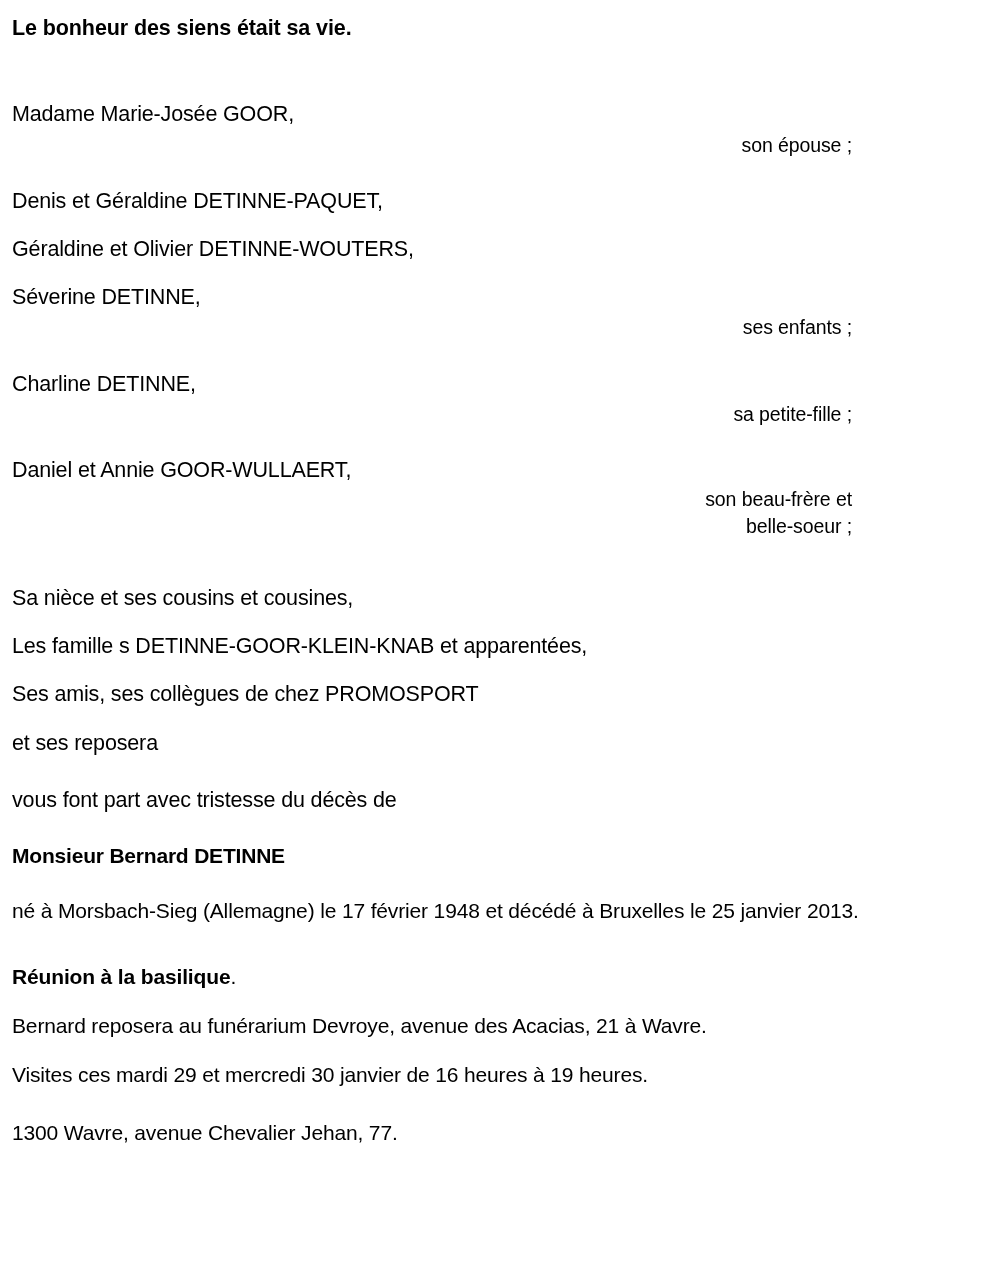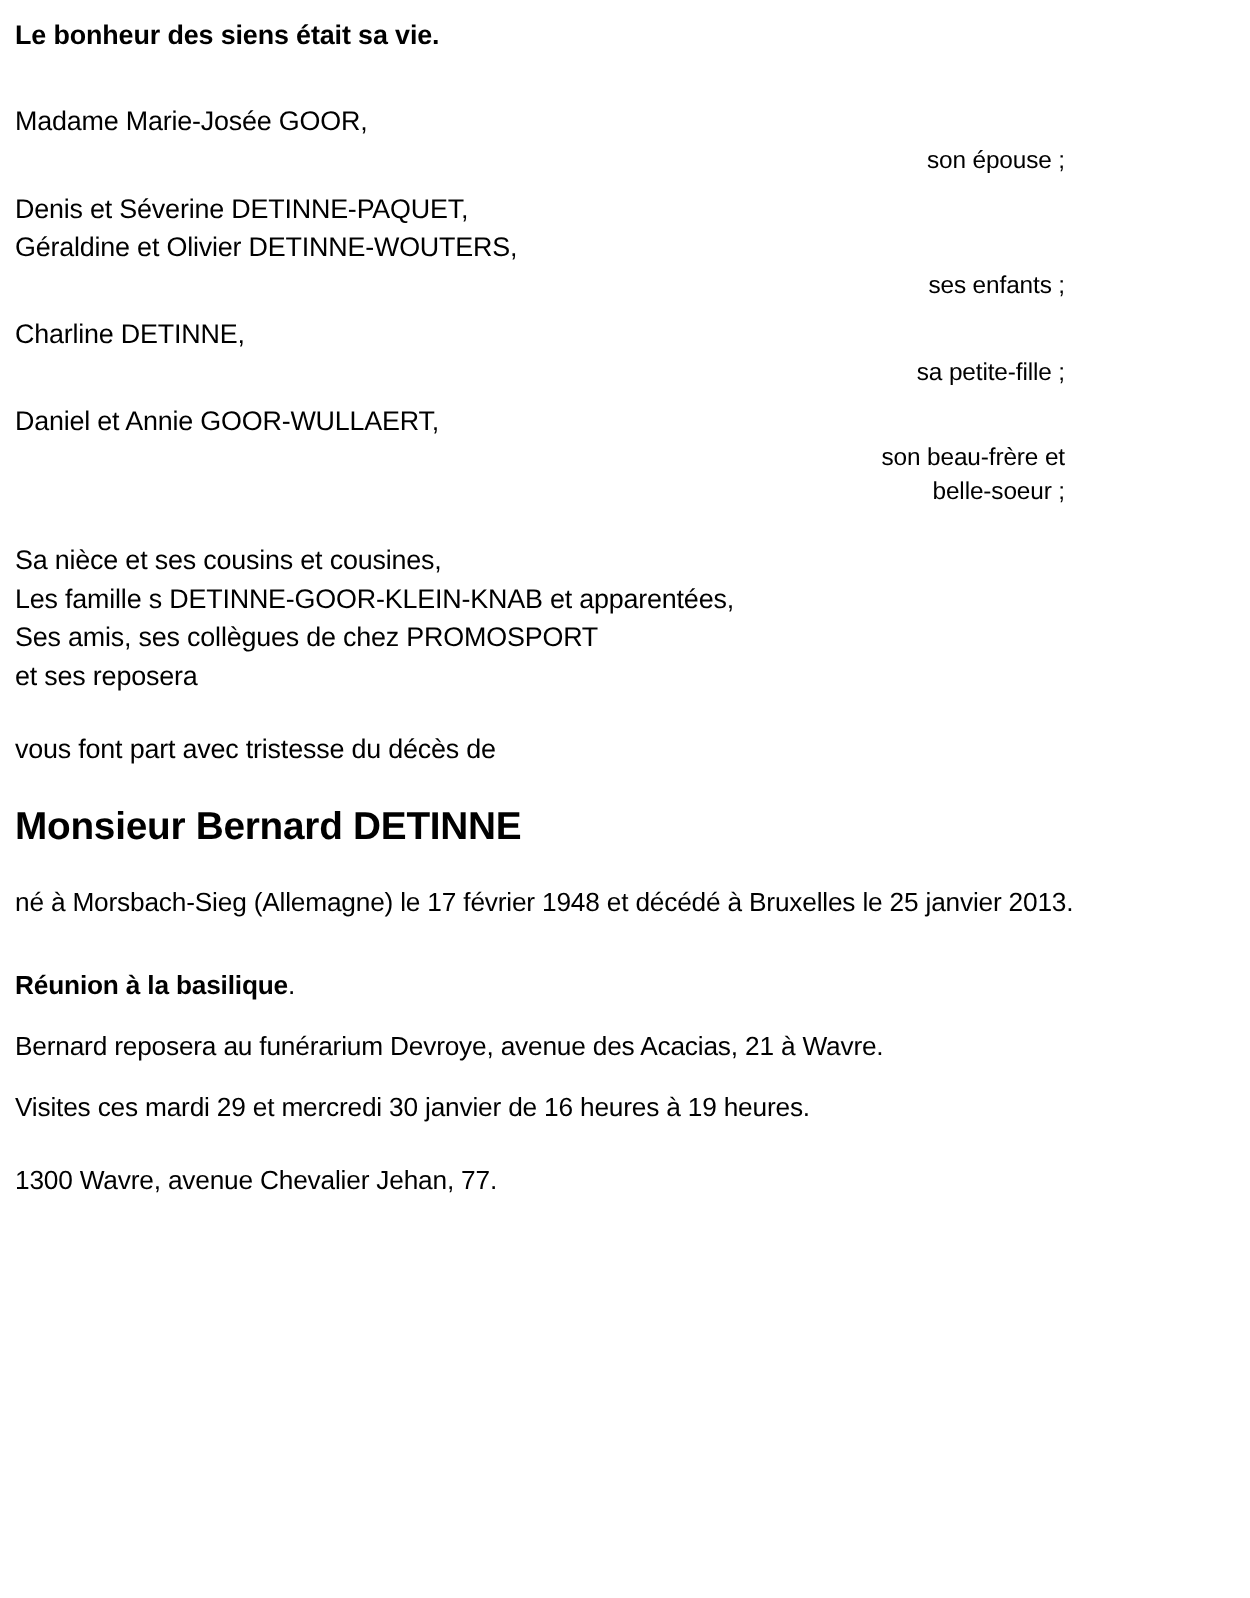--- a/index.html
+++ b/index.html
@@ -33,34 +33,34 @@
   .spacer-md { height: 26px; }
   .spacer-sm { height: 17px; }
   .spacer-xs { height: 10px; }
 
   .line {
     font-size: 21.5px;
     line-height: 1.45;
     letter-spacing: -0.15px;
     white-space: nowrap;
   }
-  .names-group .line { line-height: 1.45; }
+  .names-group .line { line-height: 1.45; margin-top: 17px; }
 
   .relation {
     font-size: 19.5px;
     line-height: 1.45;
     text-align: right;
     padding-right: 8px;
     letter-spacing: -0.1px;
     white-space: nowrap;
   }
   .relation.tight { line-height: 1.38; }
 
   .deceased-name {
-    font-size: 31px;
+    font-size: 21px;
     font-weight: bold;
     line-height: 1.3;
     letter-spacing: -0.2px;
     margin: 0;
   }
   .para {
     font-size: 21px;
     line-height: 1.52;
     letter-spacing: -0.15px;
     margin: 0;
@@ -78,22 +78,23 @@
   <div class="spacer-lg"></div>
 
   <div class="names-group">
     <div class="line">Madame Marie-Josée GOOR,</div>
     <div class="relation">son épouse ;</div>
   </div>
 
   <div class="spacer-xs"></div>
 
   <div class="names-group">
-    <div class="line">Denis et Séverine DETINNE-PAQUET,</div>
+    <div class="line">Denis et Géraldine DETINNE-PAQUET,</div>
     <div class="line">Géraldine et Olivier DETINNE-WOUTERS,</div>
+    <div class="line">Séverine DETINNE,</div>
     <div class="relation">ses enfants ;</div>
   </div>
 
   <div class="spacer-xs"></div>
 
   <div class="names-group">
     <div class="line">Charline DETINNE,</div>
     <div class="relation">sa petite-fille ;</div>
   </div>
 

